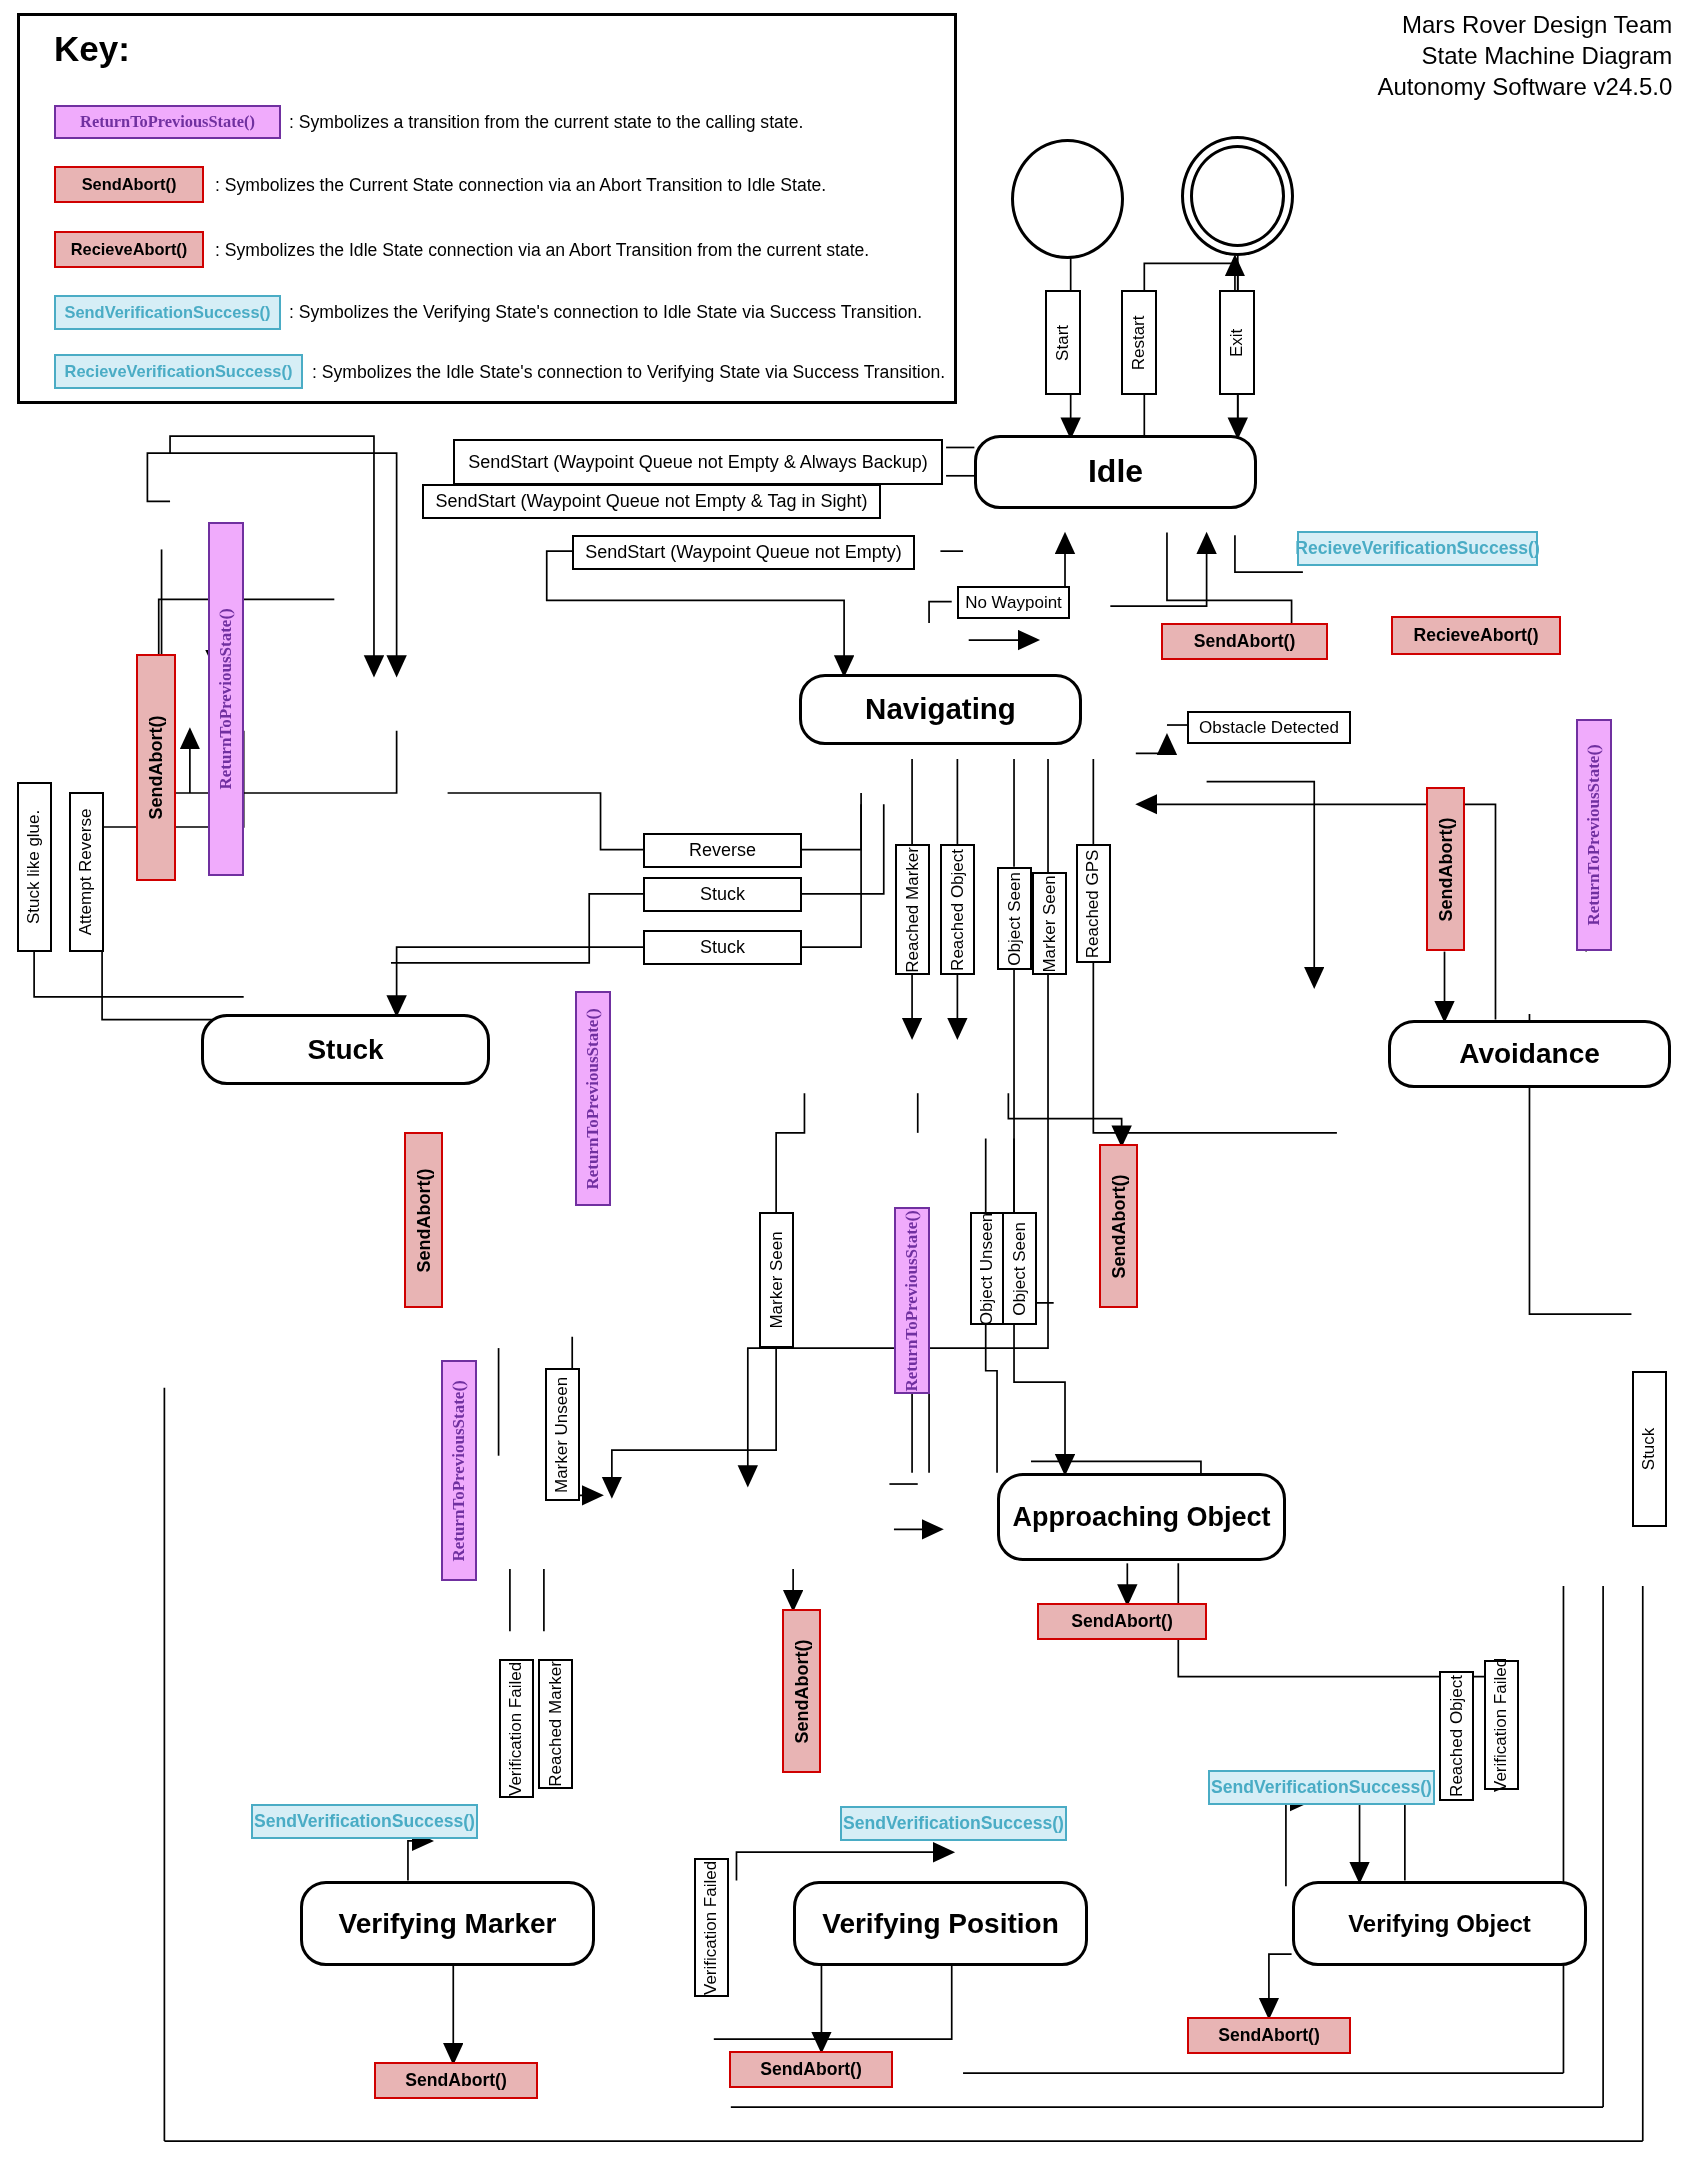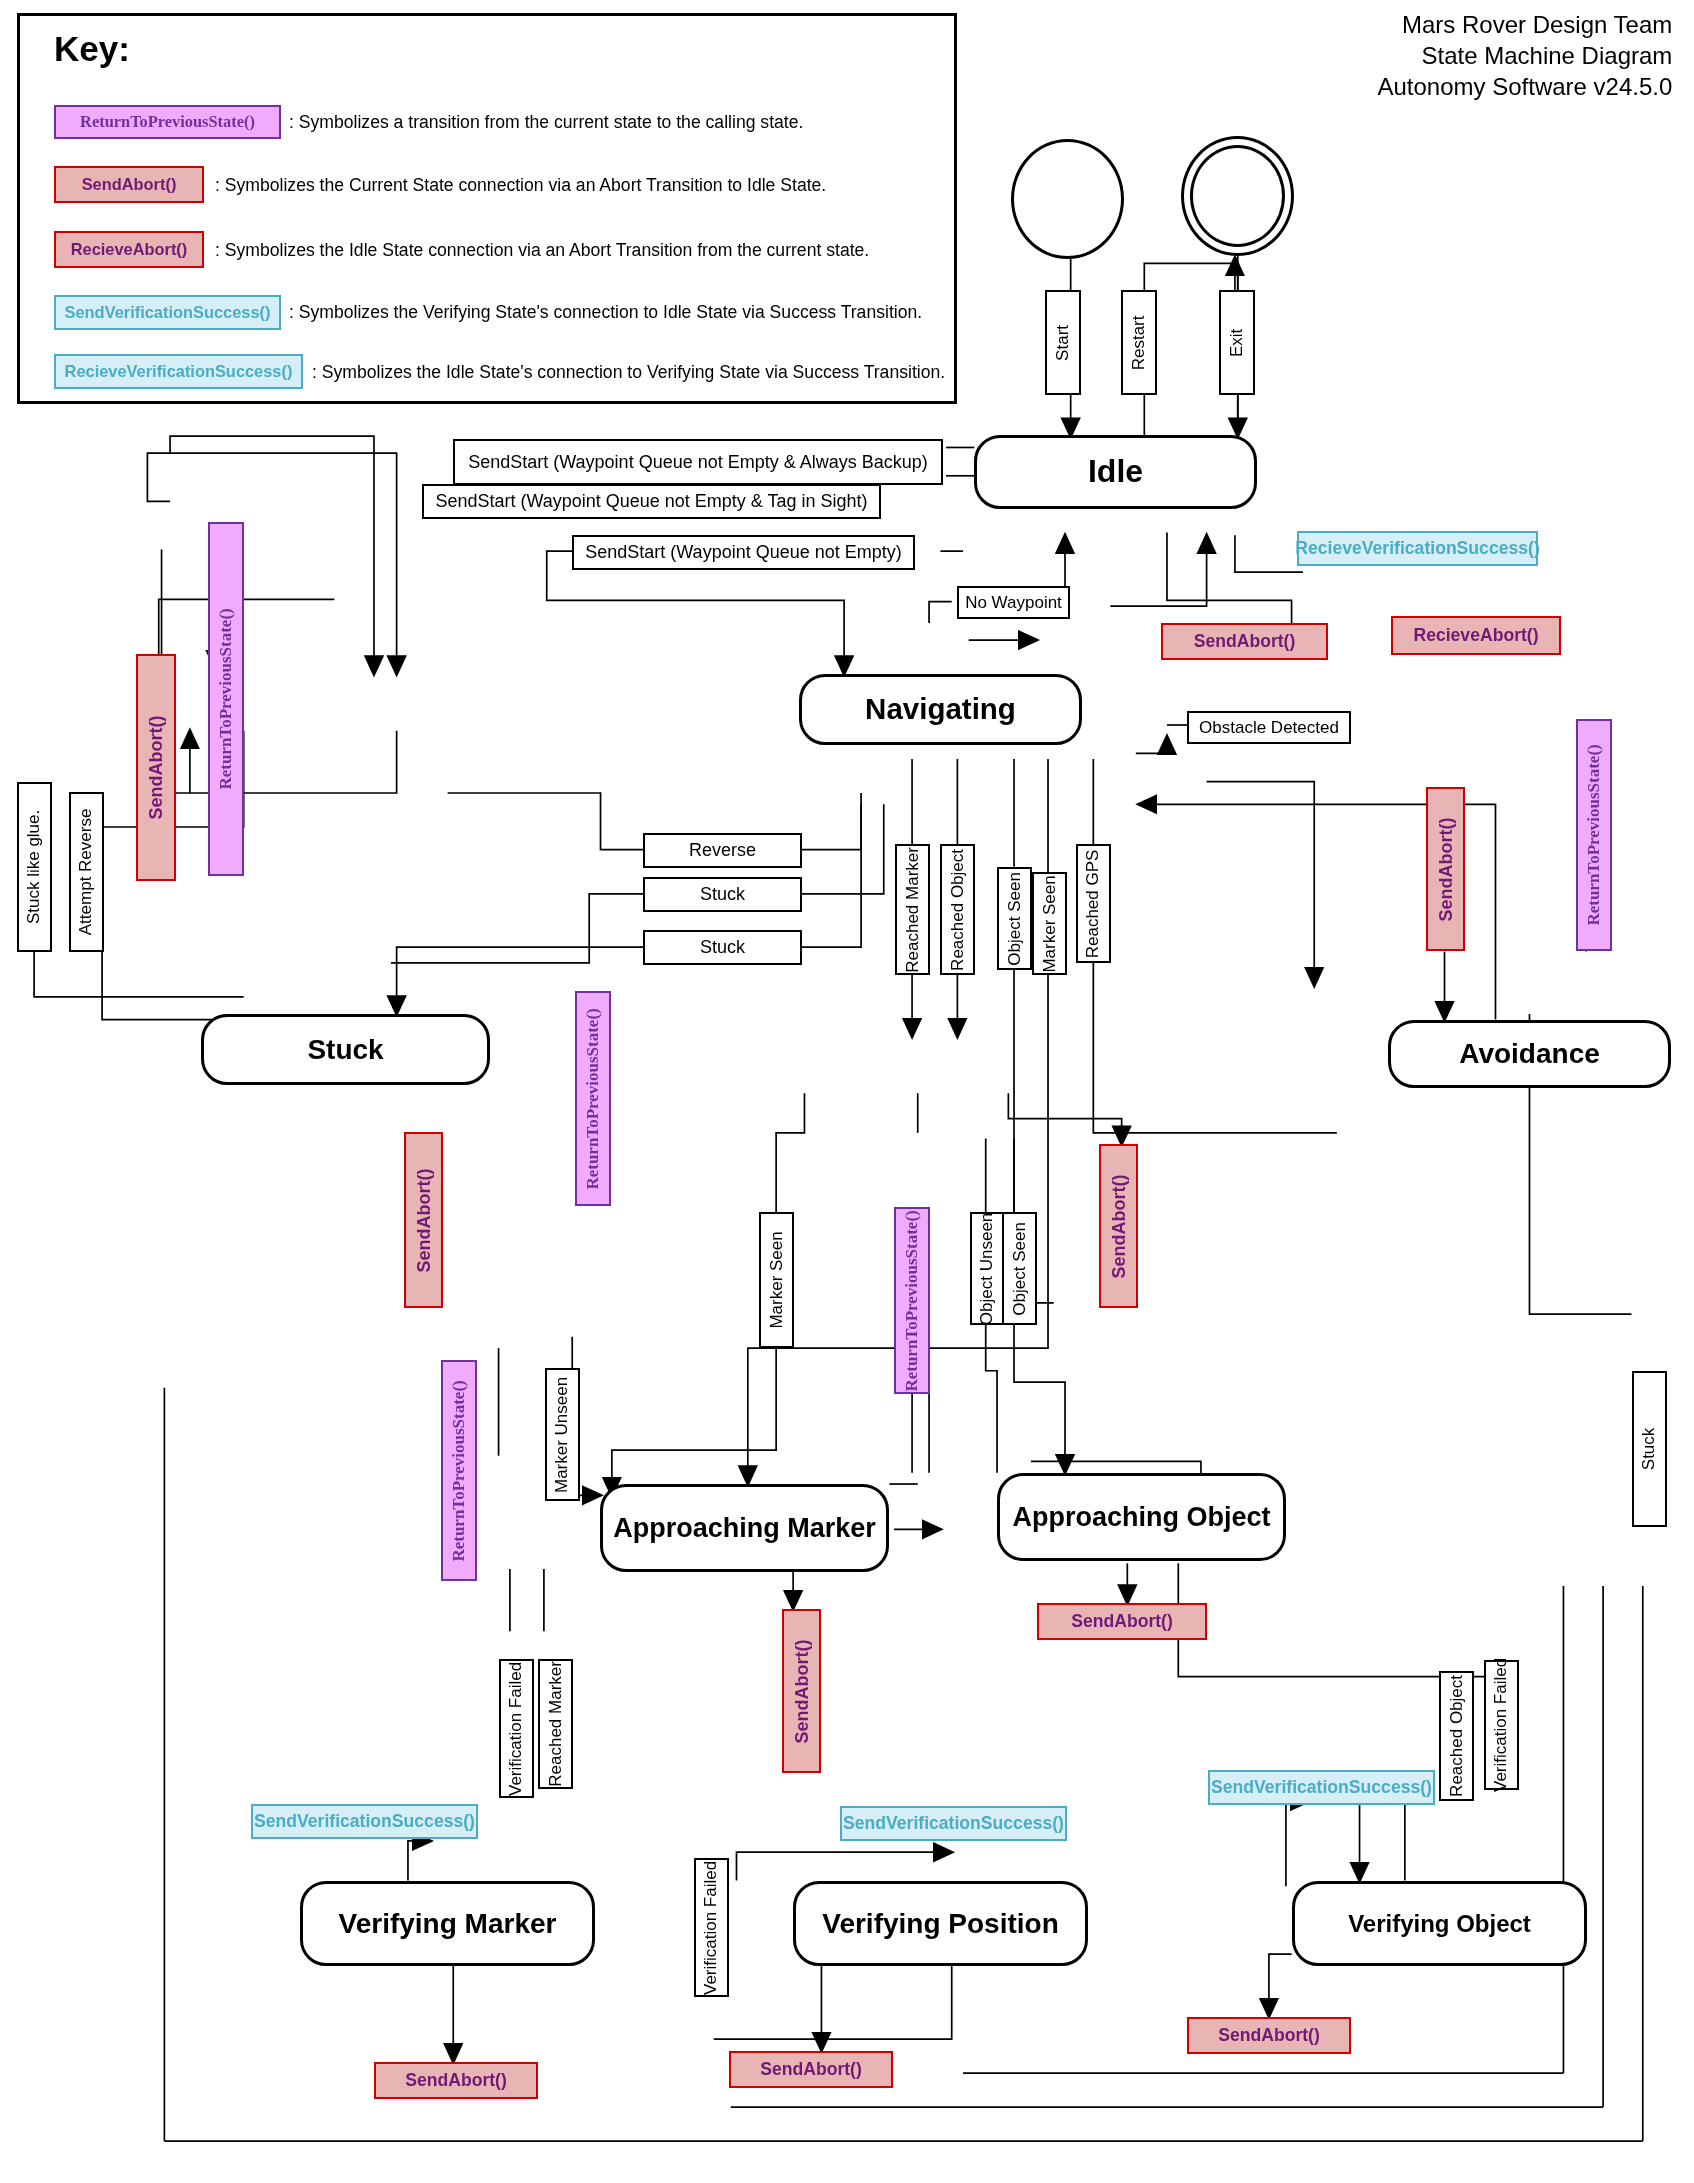--- a/index.html
+++ b/index.html
@@ -12,21 +12,21 @@
 
   
   #key-box{left:17px;top:12.5px;width:940px;height:391px;border:3.4px solid #000;background:#fff;}
   #key-title{left:34px;top:31px;font-size:35px;font-weight:bold;line-height:1;margin-left:20px;}
   .key-desc{font-size:17.6px;line-height:1.1;white-space:nowrap;}
 
   
   .badge{display:flex;align-items:center;justify-content:center;text-align:center;
          font-weight:bold;line-height:1.05;box-sizing:border-box;}
   .badge-purple{background:#f0abfc;border:2.3px solid #7030a0;color:#7030a0;font-family:Liberation Serif, serif;}
-  .badge-red{background:#e8b4b4;border:2.8px solid #d00000;color:#701a75;}
+  .badge-red{background:#e8b4b4;border:2.8px solid #d00000;color:#000000;}
   .badge-blue{background:#d6eef6;border:2.3px solid #4aacc5;color:#4aacc5;}
 
   
   .vert > span{display:block;transform:rotate(-90deg);transform-origin:center center;white-space:nowrap;}
 
   
   .state{border:3.4px solid #000;border-radius:26px;background:#fff;
          display:flex;align-items:center;justify-content:center;text-align:center;
          font-weight:bold;line-height:1.05;box-sizing:border-box;}
 
@@ -229,23 +229,20 @@
 
   <div class="abs state" style="left:201px;top:1014px;width:289px;height:71px;font-size:28px;">
     <span>Stuck</span>
     </div>
 
 
   <div class="abs state" style="left:1388px;top:1020px;width:283px;height:68px;font-size:28px;">
     <span>Avoidance</span>
     </div>
 
-  <div class="abs state" style="left:600px;top:1484px;width:289px;height:88px;font-size:27px;">
-    <span>Approaching Marker</span>
-    </div>
 
   <div class="abs state" style="left:997px;top:1473px;width:289px;height:88px;font-size:27px;">
     <span>Approaching Object</span>
     </div>
 
   <div class="abs state" style="left:300px;top:1881px;width:295px;height:85px;font-size:28px;">
     <span>Verifying Marker</span>
     </div>
 
   <div class="abs state" style="left:793px;top:1881px;width:295px;height:85px;font-size:28px;">

